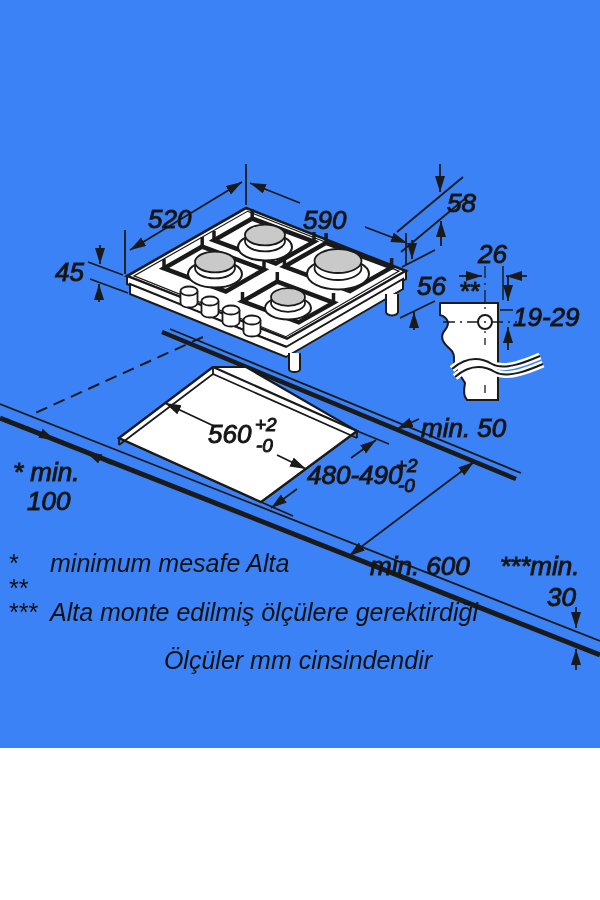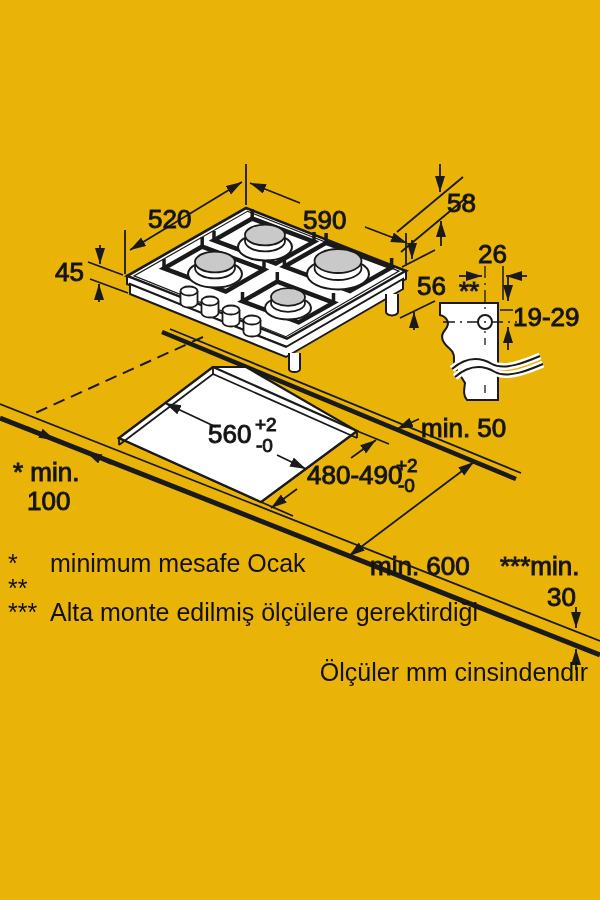--- a/index.html
+++ b/index.html
@@ -1,25 +1,25 @@
 <!DOCTYPE html>
 <html><head>
 <meta charset="utf-8">
 <style>
   html,body{margin:0;padding:0;background:#fff;}
-  .stage{position:relative;width:600px;height:900px;background:#eab308;overflow:hidden;
-         font-family:"Liberation Sans",sans-serif;color:#111;}
+  .stage{position:relative;width:600px;height:748px;background:#3b82f6;overflow:hidden;
+         font-family:"Liberation Sans",sans-serif;color:#111;font-style:italic;}
   svg{position:absolute;left:0;top:0;font-family:"Liberation Sans",sans-serif;}
   svg text{fill:#111;}
   .dimtxt{font-size:26px;}
   .toltxt{font-size:19px;}
   .notes{position:absolute;left:8px;top:551px;width:580px;font-size:25px;line-height:24.5px;color:#111;}
   .note{display:flex;}
   .mk{width:42px;flex:none;}
-  .units{margin-top:35px;text-align:right;}
+  .units{margin-top:23px;text-align:center;}
 </style>
 </head>
 <body>
 
 <div class="stage">
 
 <svg width="600" height="900" viewBox="0 0 600 900">
   <defs>
     <marker id="ah" markerUnits="userSpaceOnUse" markerWidth="17" markerHeight="12" refX="16" refY="5" orient="auto-start-reverse">
       <path d="M0,0 L16,5 L0,10 Z" fill="#1a1a1a"></path>
@@ -207,21 +207,21 @@
     <text class="dimtxt" x="547" y="606">30</text>
     <line x1="576" y1="607" x2="576" y2="628" stroke-width="1.8" marker-end="url(#ah)"></line>
     <line x1="576" y1="670" x2="576" y2="649" stroke-width="1.8" marker-end="url(#ah)"></line>
   </g>
 </svg>
 
   <div class="notes">
     <div class="note">
       <span class="mk">*</span>
       <div>
-        <div>minimum mesafe Ocak</div>
+        <div>minimum mesafe Alta</div>
       </div>
     </div>
     <div class="note">
       <span class="mk">**</span>
     </div>
     <div class="note">
       <span class="mk">***</span>
       <div>
         <div>Alta monte edilmiş ölçülere gerektirdiği</div>
       </div>

